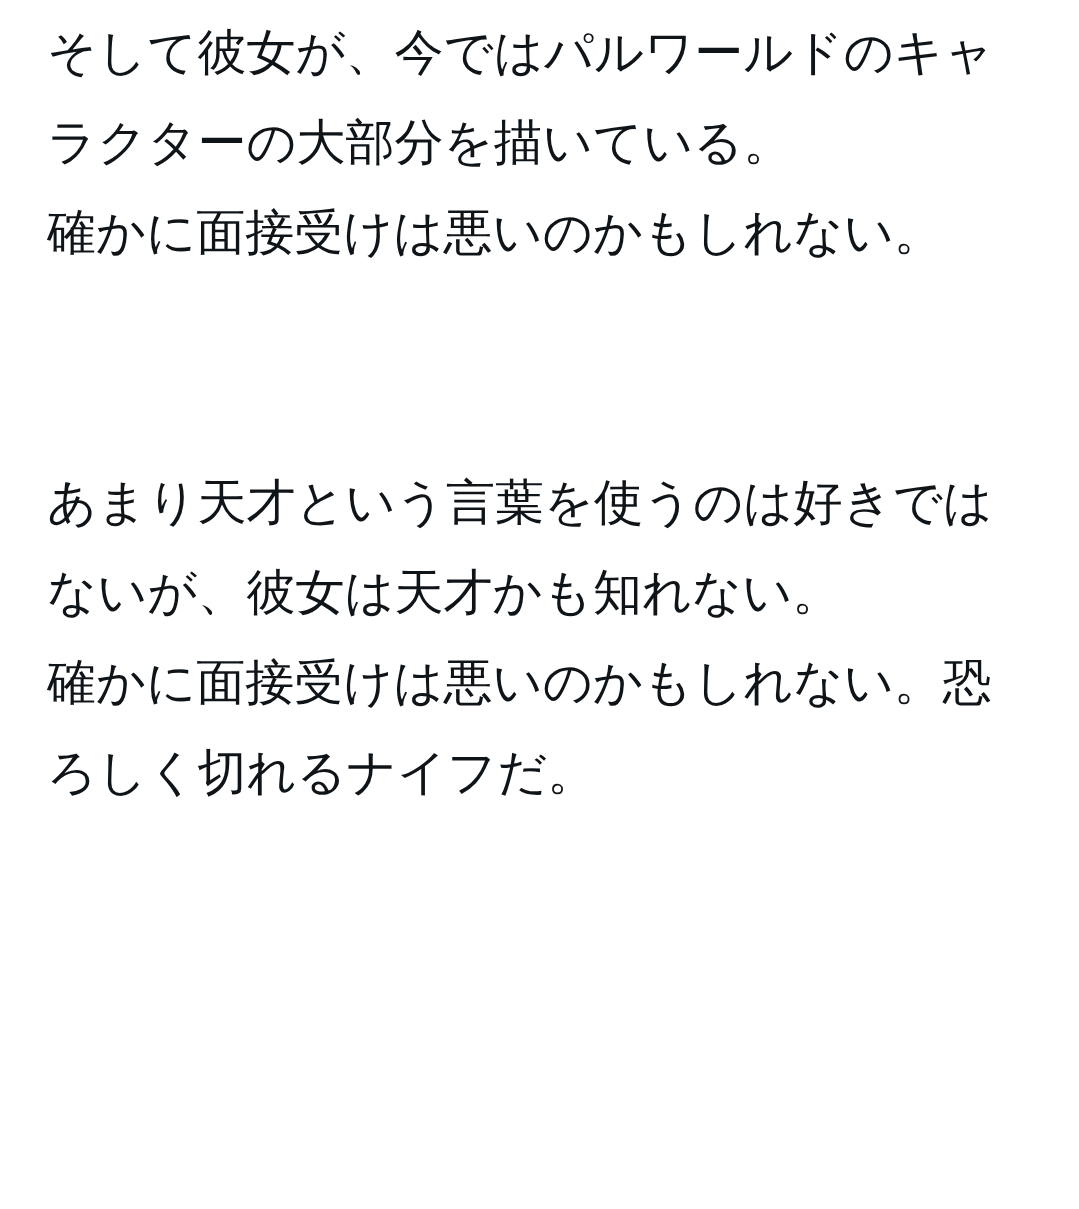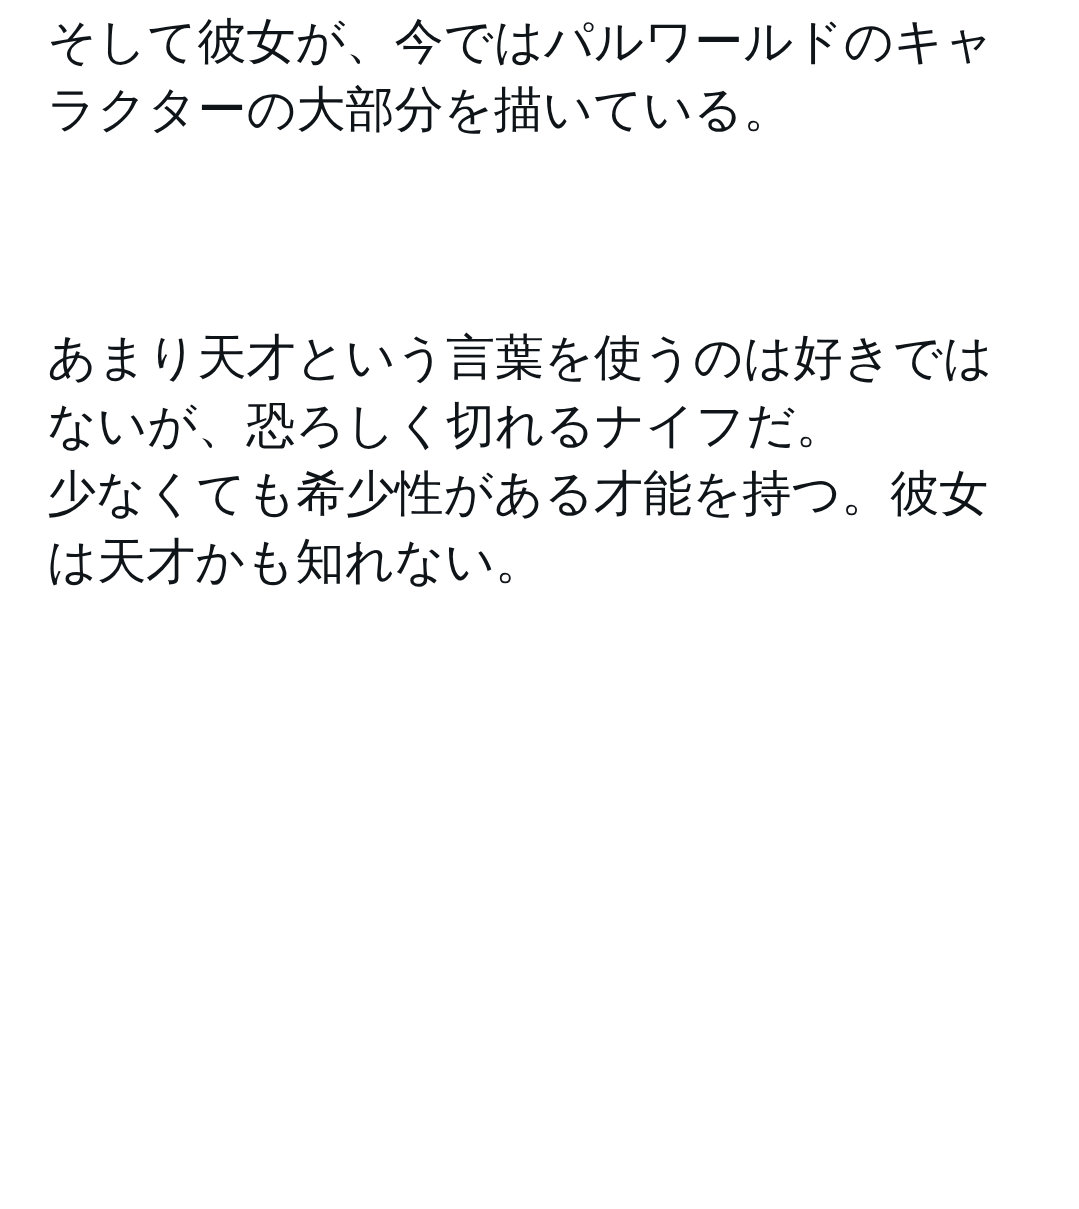--- a/index.html
+++ b/index.html
@@ -9,35 +9,36 @@
     width: 1079px;
     height: 1209px;
     overflow: hidden;
   }
   .text-body {
     box-sizing: border-box;
     width: 1079px;
     padding: 7px 45px 0 47px;
     font-family: "Liberation Sans", "DejaVu Sans", sans-serif;
     font-size: 49px;
-    line-height: 68px;
+    line-height: 90px;
     color: #0f1419;
     letter-spacing: 0;
     word-break: break-word;
     overflow-wrap: break-word;
   }
   .paragraph {
     margin: 0;
     padding: 0;
     min-height: 90px; 
     white-space: pre-wrap;
   }
 </style>
 </head>
 <body>
 
 <div class="text-body">
     <p class="paragraph">そして彼女が、今ではパルワールドのキャラクターの大部分を描いている。</p>
+    <p class="paragraph">確かに面接受けは悪いのかもしれない。</p>
     <p class="paragraph"></p>
     <p class="paragraph"></p>
-    <p class="paragraph">あまり天才という言葉を使うのは好きではないが、恐ろしく切れるナイフだ。</p>
-    <p class="paragraph">少なくても希少性がある才能を持つ。彼女は天才かも知れない。</p>
+    <p class="paragraph">あまり天才という言葉を使うのは好きではないが、彼女は天才かも知れない。</p>
+    <p class="paragraph">確かに面接受けは悪いのかもしれない。恐ろしく切れるナイフだ。</p>
   </div>
 
 </body></html>

